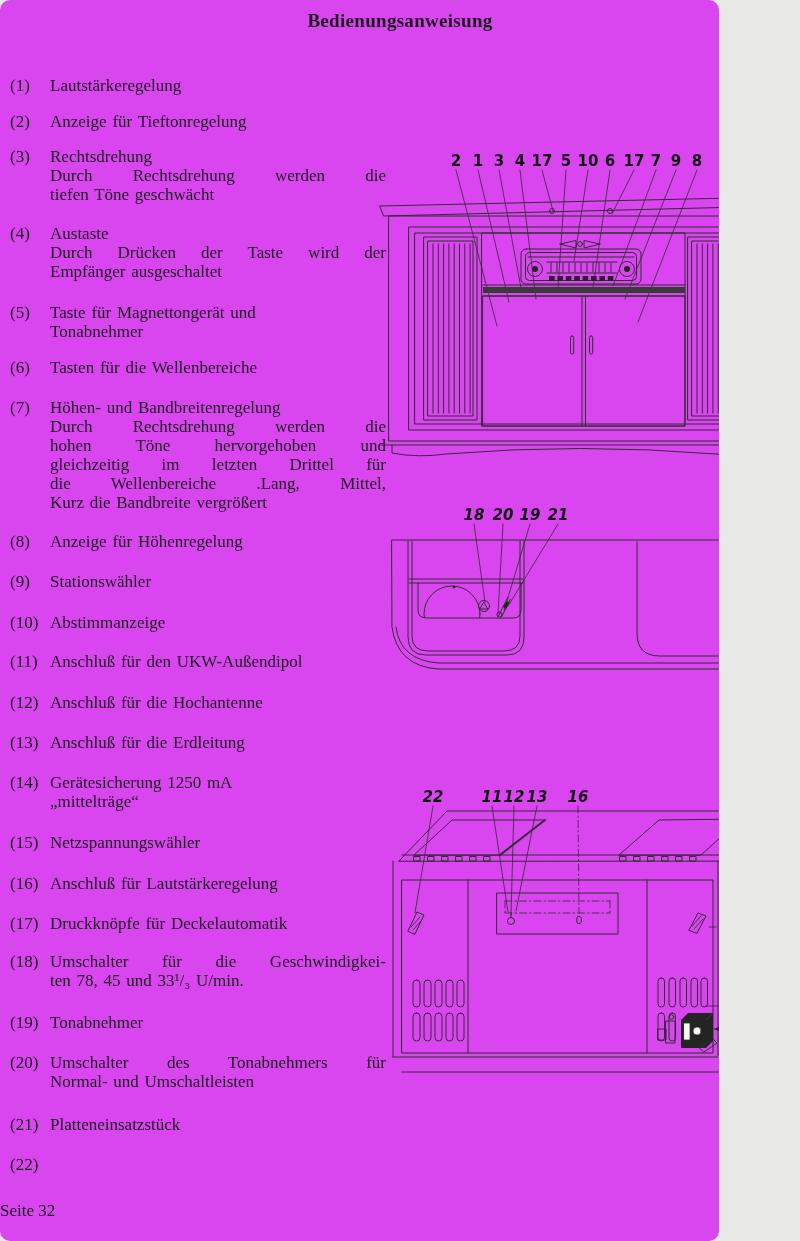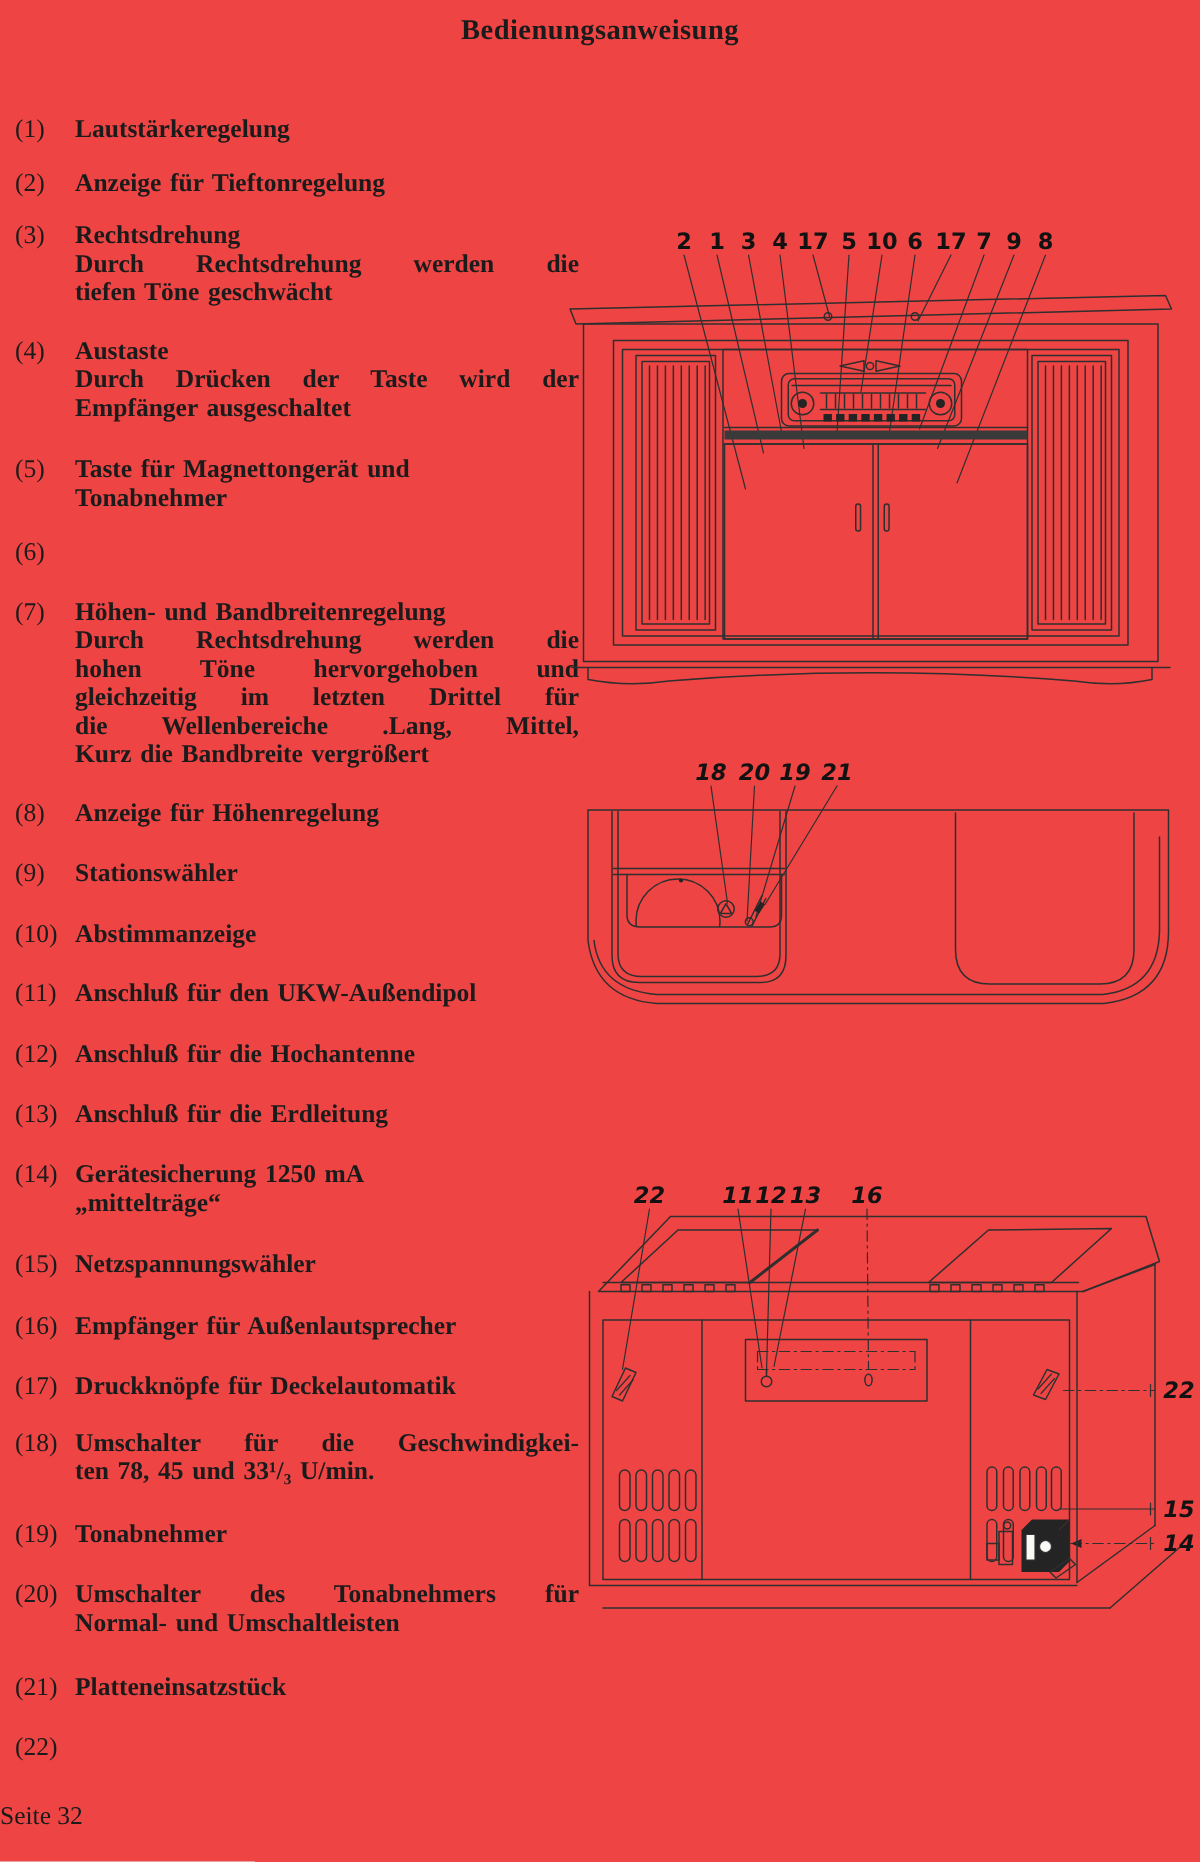--- a/index.html
+++ b/index.html
@@ -1,24 +1,24 @@
 <!DOCTYPE html>
 <html><head>
 <meta charset="utf-8">
 <style>
   html,body{margin:0;padding:0;background:#e8e8e6;}
-  .page{position:relative;width:800px;height:1241px;background:#ef4444;color:#1b1b1b;
-        font-family:"Liberation Serif", serif;overflow:hidden;}
+  .page{position:relative;width:719px;height:1241px;background:#d946ef;color:#1b1b1b;
+        font-family:"Liberation Serif", serif;overflow:hidden;border-radius:10px;}
   .title{position:absolute;top:10px;left:0;width:800px;text-align:center;
          font-size:19px;font-weight:bold;letter-spacing:.3px;}
   .footer{position:absolute;top:1201px;left:0;width:770px;text-align:left;font-size:17px;}
   .item{position:absolute;left:10px;width:376px;display:flex;font-size:17px;line-height:19px;word-spacing:1.5px;}
   .num{flex:0 0 40px;}
   .txt{flex:1;}
-  .line{display:block;font-weight:bold;}
+  .line{display:block;}
   .j{text-align:justify;text-align-last:justify;}
   .fig{position:absolute;}
   .fig path,.fig line,.fig rect,.fig circle,.fig ellipse,.fig polygon{
       stroke:#2f2f2f;fill:none;stroke-width:1;stroke-linejoin:round;stroke-linecap:round;}
   .fig .ld{stroke-width:.8;}
   .fig .dd{stroke-dasharray:7 3 1.5 3;}
   .fig .b2{stroke-width:2;}
   .fig .k{fill:#242424;stroke:none;}
   .fig .dark{fill:#3a3a3a;stroke:none;}
   .fig .w{fill:#f9f9f6;stroke:#333;stroke-width:.8;}
@@ -63,20 +63,23 @@
   </div>
   <div class="item" style="top:303px">
     <span class="num">(5)</span>
     <span class="txt">
       <span class="line">Taste für Magnettongerät und</span>
       <span class="line">Tonabnehmer</span>
     </span>
   </div>
   <div class="item" style="top:358px">
     <span class="num">(6)</span>
+    <span class="txt">
+        <span class="line">Tasten für die Wellenbereiche</span>
+      </span>
   </div>
   <div class="item" style="top:398px">
     <span class="num">(7)</span>
     <span class="txt">
       <span class="line">Höhen- und Bandbreitenregelung</span>
       <span class="line j">Durch Rechtsdrehung werden die</span>
       <span class="line j">hohen Töne hervorgehoben und</span>
       <span class="line j">gleichzeitig im letzten Drittel für</span>
       <span class="line j">die Wellenbereiche .Lang, Mittel,</span>
       <span class="line">Kurz die Bandbreite vergrößert</span>
@@ -127,21 +130,21 @@
   </div>
   <div class="item" style="top:833px">
     <span class="num">(15)</span>
     <span class="txt">
         <span class="line">Netzspannungswähler</span>
       </span>
   </div>
   <div class="item" style="top:874px">
     <span class="num">(16)</span>
     <span class="txt">
-        <span class="line">Empfänger für Außenlautsprecher</span>
+        <span class="line">Anschluß für Lautstärkeregelung</span>
       </span>
   </div>
   <div class="item" style="top:914px">
     <span class="num">(17)</span>
     <span class="txt">
         <span class="line">Druckknöpfe für Deckelautomatik</span>
       </span>
   </div>
   <div class="item" style="top:952px">
     <span class="num">(18)</span>

